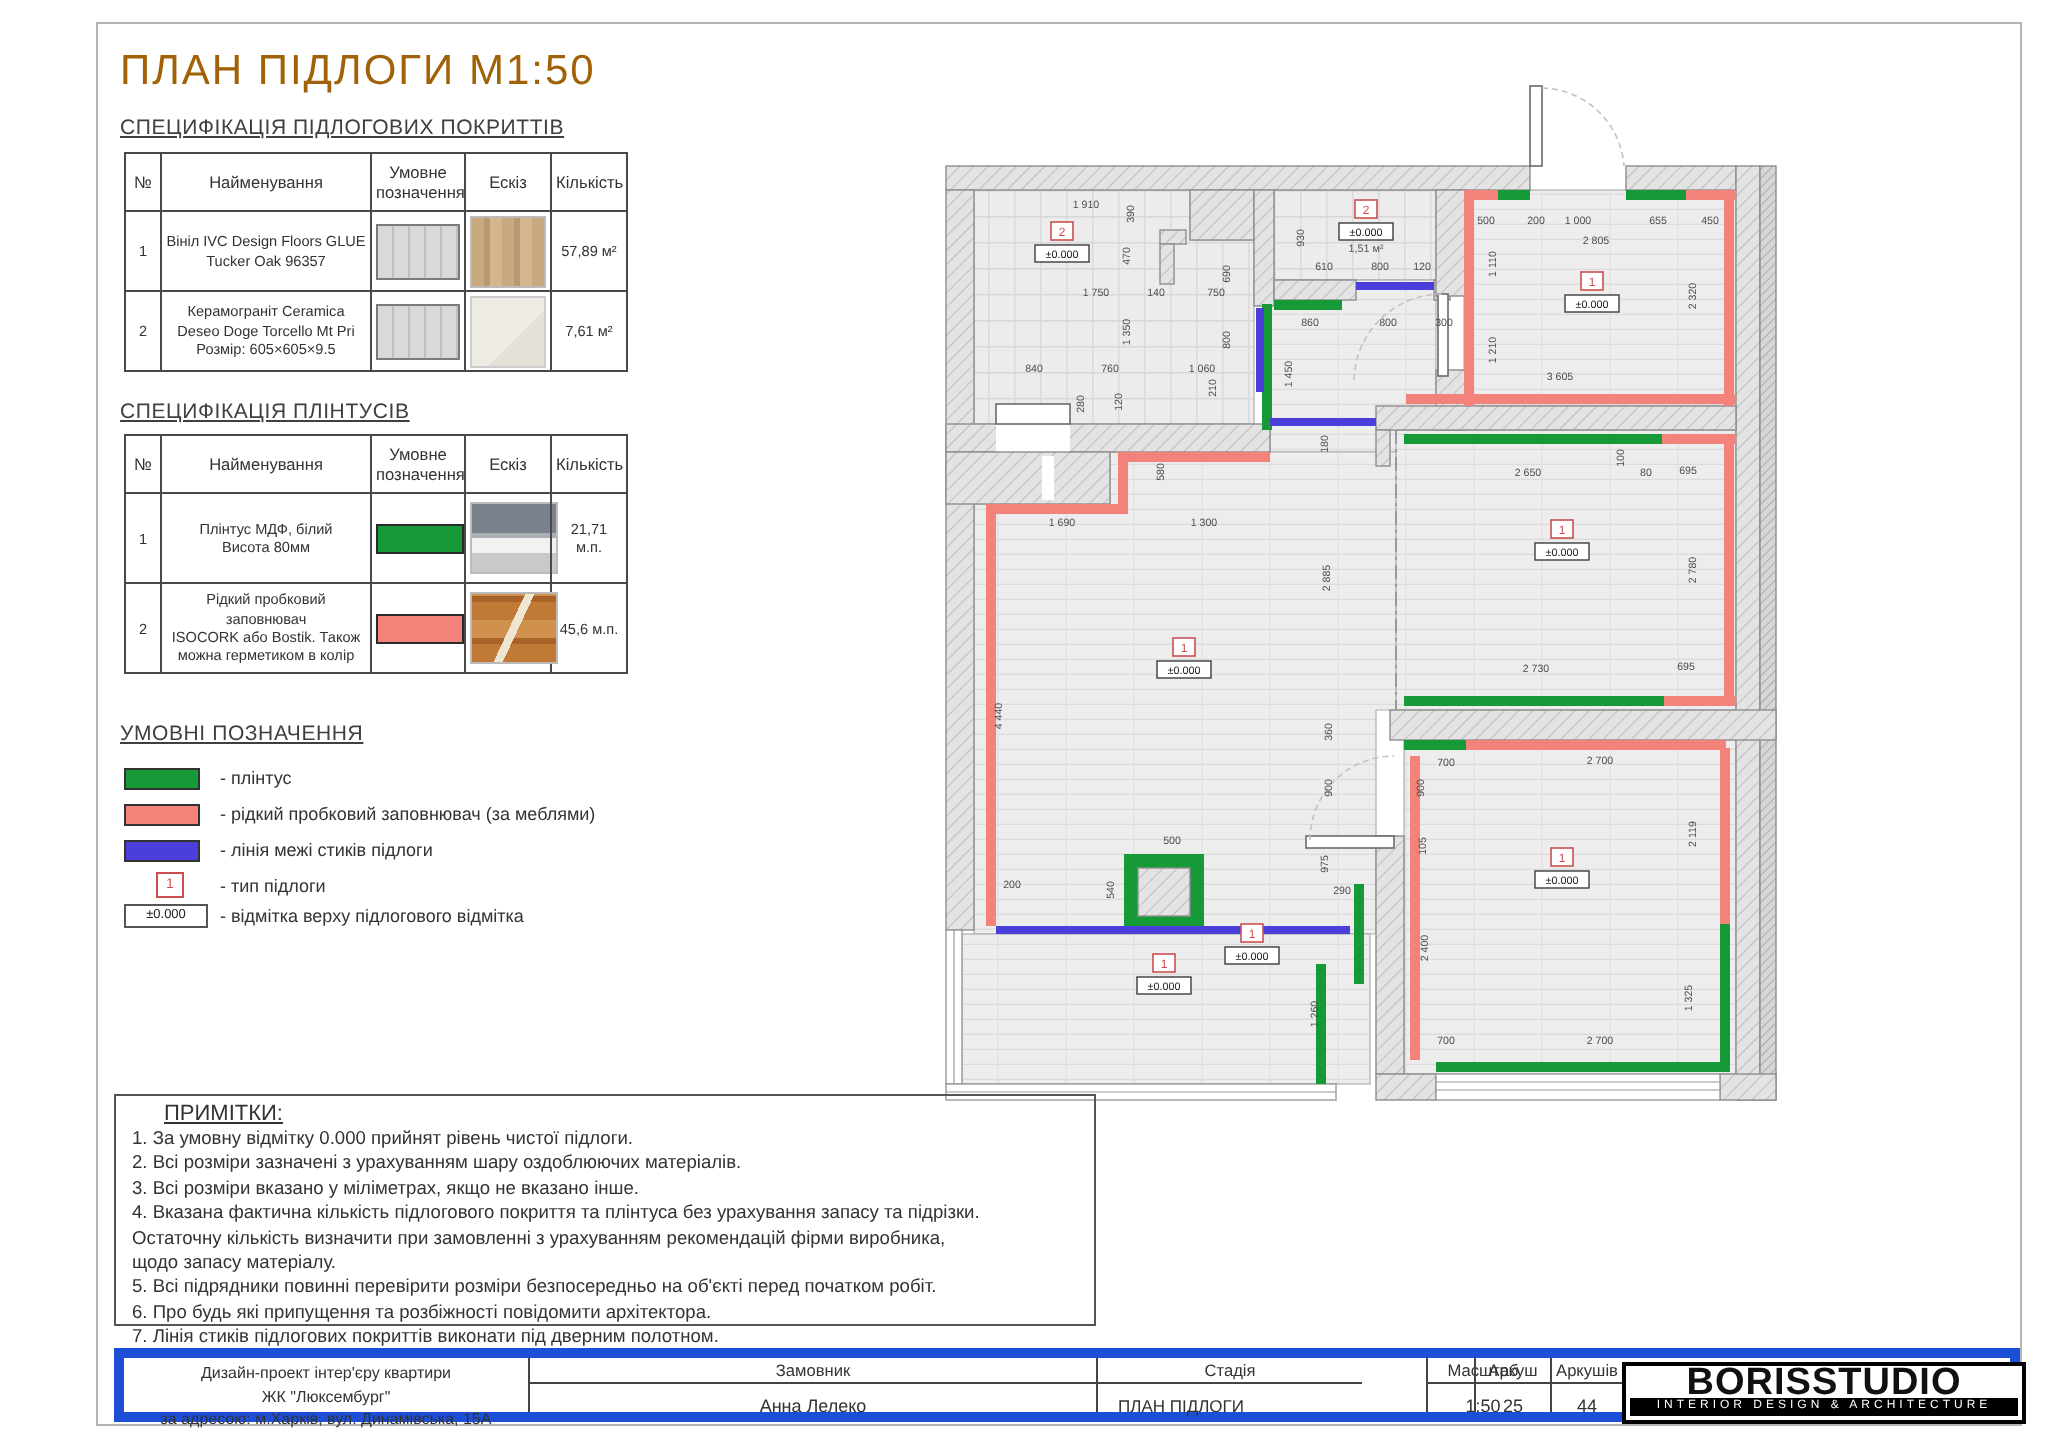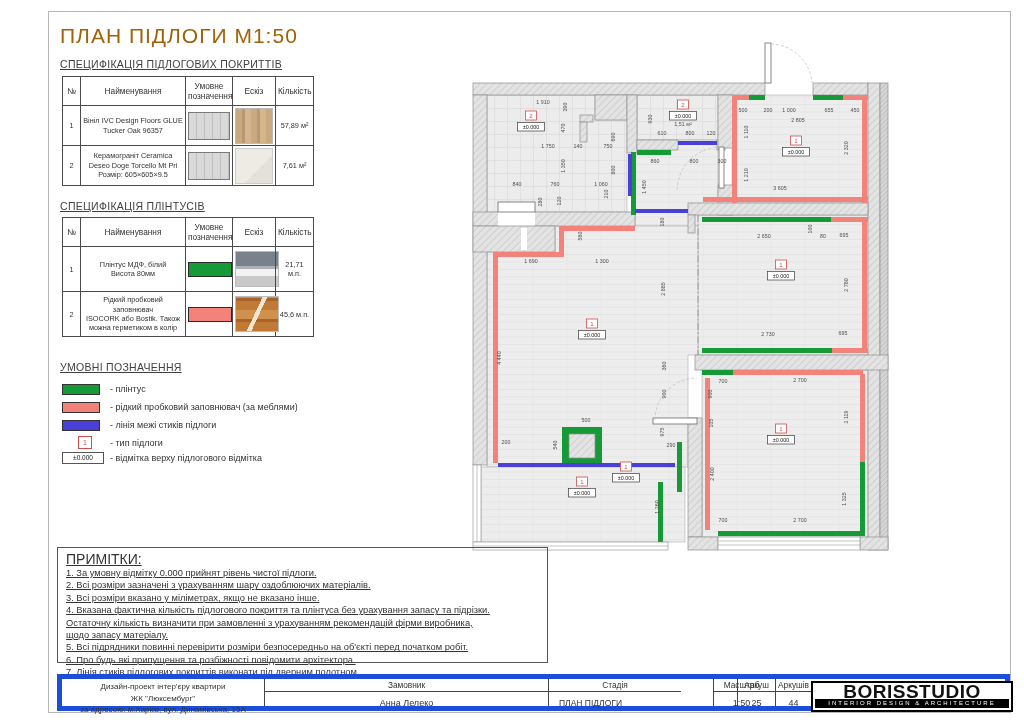--- a/index.html
+++ b/index.html
@@ -34,22 +34,22 @@
   .lg-label{position:absolute;left:48px;top:0;font-size:9px;color:#333;white-space:nowrap;}
   .lg-bar{position:absolute;left:0;top:0;width:36px;height:9px;border:1px solid #333;}
   .bar-green{background:var(--green);} .bar-pink{background:var(--pink);} .bar-blue{background:var(--blue);}
   .lg-type{position:absolute;left:16px;top:-2px;width:12px;height:11px;border:1px solid var(--red);
      color:var(--red);font-size:7px;text-align:center;line-height:11px;background:#fff;}
   .lg-elev{position:absolute;left:0;top:-1px;width:40px;height:10px;border:1px solid #555;
      font-size:6.5px;text-align:center;line-height:10px;color:#222;background:#fff;}
   
   #notes-box{position:absolute;left:57px;top:547px;width:491px;height:116px;border:1px solid #555;
      background:transparent;padding:3px 8px;box-sizing:border-box;}
-  #notes-head{font-size:14px;text-decoration:underline;color:#333;}
-  .note-line{font-size:9.3px;line-height:12.4px;color:#333;white-space:nowrap;text-decoration:underline;}
+  #notes-head{font-size:11px;text-decoration:underline;color:#333;margin-left:16px;}
+  .note-line{font-size:9.3px;line-height:12.4px;color:#333;white-space:nowrap;}
   
   #tblock{position:absolute;left:57px;top:674px;width:953px;height:37px;border:5px solid #1d4ed8;box-sizing:border-box;background:#fff;}
   .tb-cell{position:absolute;top:0;bottom:0;border-left:1px solid #444;box-sizing:border-box;}
   .tb-cell:first-child{border-left:none;}
   .tb-head{height:12px;border-bottom:1px solid #444;font-size:8.3px;text-align:center;line-height:12px;color:#333;}
   .tb-val{font-size:9px;text-align:center;color:#333;line-height:22px;}
   #tb-project{left:0;width:202px;font-size:8px;text-align:center;line-height:11.5px;padding-top:2px;color:#333;}
   #tb-client{left:202px;width:284px;}
   #tb-stage{left:486px;width:133px;}
   #tb-stage .tb-val{text-align:left;padding-left:10px;font-size:8.5px;}

